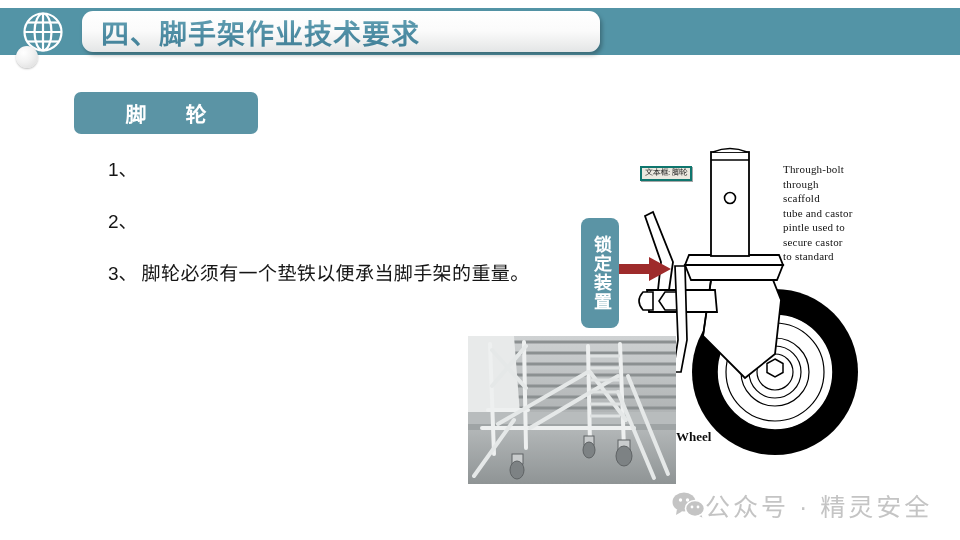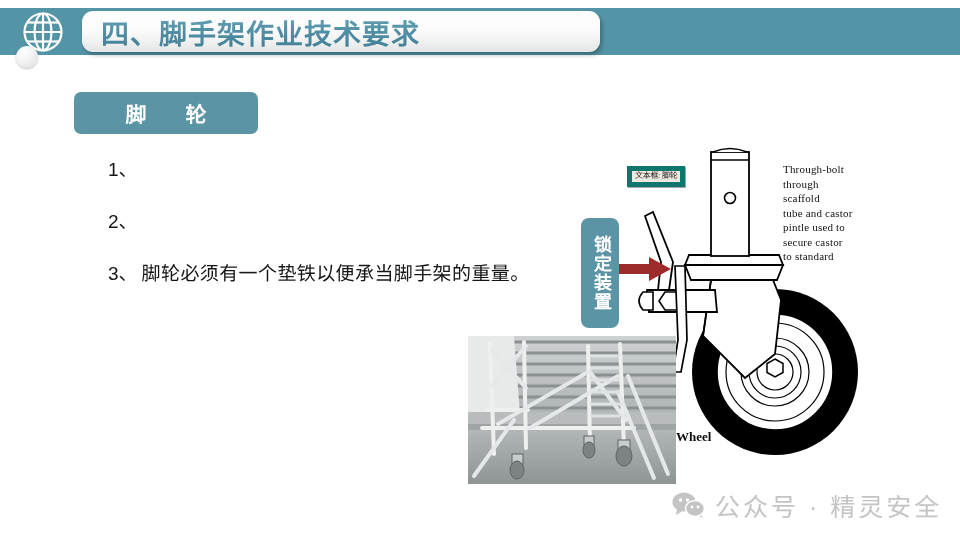--- a/index.html
+++ b/index.html
@@ -124,25 +124,25 @@
     background: #ffffff;
     overflow: hidden;
   }
   .diagram-svg {
     position: absolute;
     left: 0;
     top: 0;
   }
   .textbox-tag {
     position: absolute;
-    left: 627px;
+    left: 640px;
     top: 166px;
     padding: 1px 3px;
     background: #ece9e0;
-    border: 5px solid #0f766e;
+    border: 2px solid #0f766e;
     font-size: 8px;
     color: #1a1a1a;
     letter-spacing: -0.3px;
     line-height: 1.1;
     white-space: nowrap;
     box-shadow: 1px 1px 0 rgba(0,0,0,0.35);
   }
   .callout-en {
     position: absolute;
     left: 783px;
@@ -212,21 +212,20 @@
     height: 28px;
   }
 
   
   .watermark {
     position: absolute;
     left: 672px;
     top: 487px;
     display: flex;
     align-items: center;
-    gap: 10px;
   }
   .wm-label {
     font-size: 25px;
     color: #c4c4c4;
     letter-spacing: 3px;
     white-space: nowrap;
   }
 </style>
 </head>
 <body>

